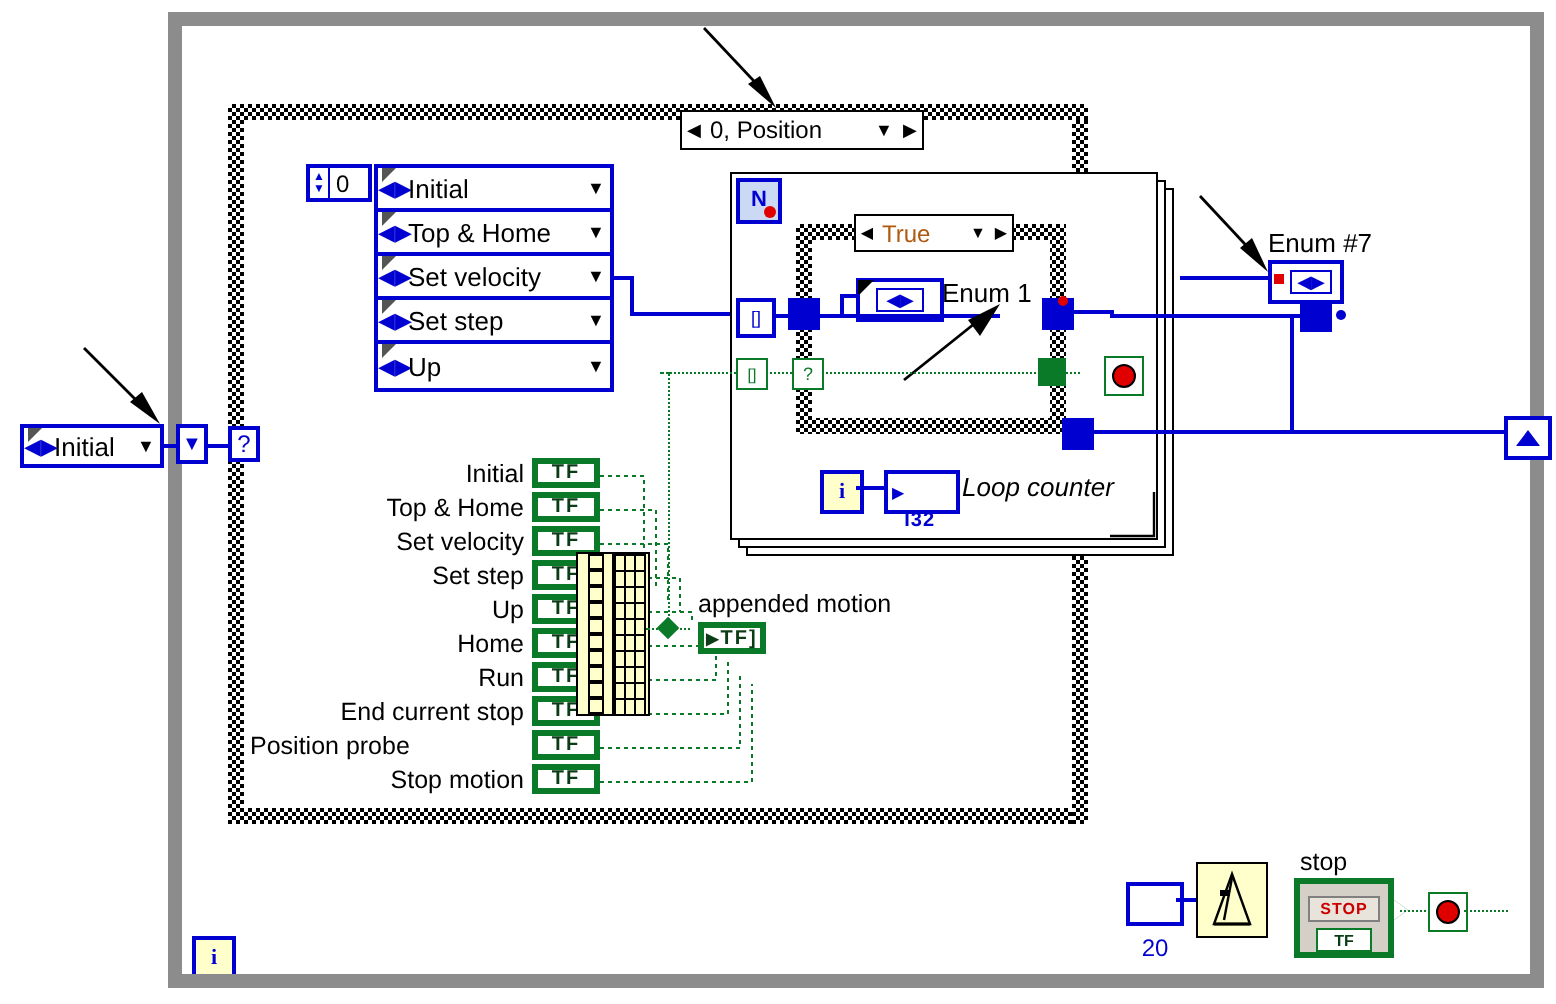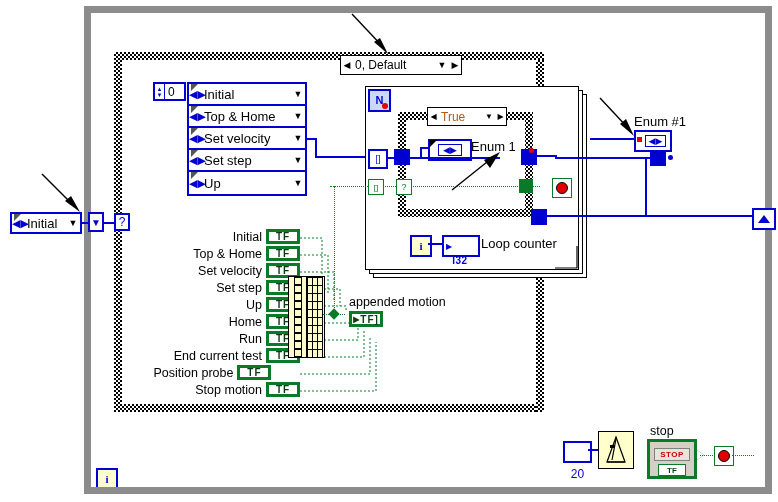--- a/index.html
+++ b/index.html
@@ -59,21 +59,21 @@
 <div class="abs dither" style="left:114px;top:52px;width:430px;height:360px;"></div>
 <div class="abs" style="left:122px;top:60px;width:414px;height:344px;background:#fff;"></div>
 <div class="abs dither" style="left:536px;top:52px;width:8px;height:360px;"></div>
 
 <div class="abs dither" style="left:114px;top:52px;width:430px;height:8px;"></div>
 <div class="abs" style="left:122px;top:60px;width:414px;height:344px;background:#fff;"></div>
 
 <div class="abs" style="left:340px;top:55px;width:120px;height:18px;border:1px solid #000;background:#fff;
             display:flex;align-items:center;font-size:12px;">
   <span style="width:12px;text-align:center;font-size:9px;">◀</span>
-  <span style="flex:1;padding-left:2px;">0, Default</span>
+  <span style="flex:1;padding-left:2px;">0, Position</span>
   <span style="width:14px;text-align:center;font-size:9px;">▼</span>
   <span style="width:12px;text-align:center;font-size:9px;">▶</span>
 </div>
 
 <svg class="abs" style="left:350px;top:12px;width:50px;height:46px;">
   <line x1="2" y1="2" x2="34" y2="36" stroke="#000" stroke-width="1.4"></line>
   <polygon points="38,42 24,30 30,26" fill="#000"></polygon>
 </svg>
 
 <div class="abs enum-row" style="left:10px;top:212px;width:72px;">
@@ -222,36 +222,36 @@
 <div class="abs" style="left:410px;top:235px;width:18px;height:18px;border:2px solid #0000d0;background:#ffffcc;
             display:flex;align-items:center;justify-content:center;">
   <span style="font-size:11px;font-weight:bold;color:#0000d0;font-family:'Liberation Serif',serif;">i</span>
 </div>
 <div class="wire-b abs" style="left:428px;top:243px;width:14px;height:2px;"></div>
 <div class="abs" style="left:442px;top:235px;width:34px;height:18px;border:2px solid #0000d0;background:#fff;
             display:flex;align-items:center;">
   <span style="font-size:8px;color:#0000d0;padding-left:2px;">▶</span>
   <span style="font-size:10px;font-weight:bold;color:#0000d0;letter-spacing:0.5px;margin-top:28px;">I32</span>
 </div>
-<div class="abs lbl" style="left:481px;top:236px;font-size:13px;">Loop counter</div>
+<div class="abs lbl" style="left:481px;top:236px;font-size:13px;font-style:italic;">Loop counter</div>
 
 <div class="abs tunnel-b" style="left:650px;top:150px;width:14px;height:14px;"></div>
 <div class="abs node-b" style="left:668px;top:155px;"></div>
 <div class="wire-b abs" style="left:645px;top:157px;width:2px;height:60px;"></div>
 <div class="wire-b abs" style="left:645px;top:215px;width:110px;height:2px;"></div>
 <div class="abs tunnel-b" style="left:531px;top:209px;width:14px;height:14px;"></div>
 <div class="wire-b abs" style="left:545px;top:215px;width:105px;height:2px;"></div>
 
 <div class="abs" style="left:752px;top:208px;width:20px;height:18px;border:2px solid #0000d0;background:#fff;
             display:flex;align-items:center;justify-content:center;">
   <span style="width:0;height:0;border-left:6px solid transparent;border-right:6px solid transparent;
                border-bottom:8px solid #0000d0;"></span>
 </div>
 
-<div class="abs lbl" style="left:634px;top:114px;font-size:13px;">Enum #1</div>
+<div class="abs lbl" style="left:634px;top:114px;font-size:13px;">Enum #7</div>
 <div class="abs" style="left:634px;top:130px;width:34px;height:18px;border:2px solid #0000d0;background:#fff;
             display:flex;align-items:center;justify-content:center;">
   <span style="position:absolute;left:1px;top:5px;width:5px;height:5px;background:#e00000;"></span>
   <span style="border:1.5px solid #0000d0;padding:0 3px;font-size:9px;color:#0000d0;line-height:10px;margin-left:5px;">◀▶</span>
 </div>
 <svg class="abs" style="left:598px;top:96px;width:48px;height:44px;">
   <line x1="2" y1="2" x2="30" y2="32" stroke="#000" stroke-width="1.4"></line>
   <polygon points="36,40 22,28 28,23" fill="#000"></polygon>
 </svg>
 <div class="wire-b abs" style="left:590px;top:138px;width:44px;height:2px;"></div>
@@ -279,24 +279,24 @@
   </div>
   <div style="display:flex;align-items:center;justify-content:flex-end;height:17px;">
     <span class="lbl" style="margin-right:4px;">Home</span>
     <span class="tf-term" style="width:34px;height:15px;">TF</span>
   </div>
   <div style="display:flex;align-items:center;justify-content:flex-end;height:17px;">
     <span class="lbl" style="margin-right:4px;">Run</span>
     <span class="tf-term" style="width:34px;height:15px;">TF</span>
   </div>
   <div style="display:flex;align-items:center;justify-content:flex-end;height:17px;">
-    <span class="lbl" style="margin-right:4px;">End current test</span>
-    <span class="tf-term" style="width:34px;height:15px;">TF</span>
-  </div>
-  <div style="display:flex;align-items:center;justify-content:center;height:17px;">
+    <span class="lbl" style="margin-right:4px;">End current stop</span>
+    <span class="tf-term" style="width:34px;height:15px;">TF</span>
+  </div>
+  <div style="display:flex;align-items:center;justify-content:space-between;height:17px;">
     <span class="lbl" style="margin-right:4px;">Position probe</span>
     <span class="tf-term" style="width:34px;height:15px;">TF</span>
   </div>
   <div style="display:flex;align-items:center;justify-content:flex-end;height:17px;">
     <span class="lbl" style="margin-right:4px;text-align:center;">Stop motion</span>
     <span class="tf-term" style="width:34px;height:15px;">TF</span>
   </div>
 </div>
 
 <svg class="abs" style="left:300px;top:230px;width:95px;height:165px;">

